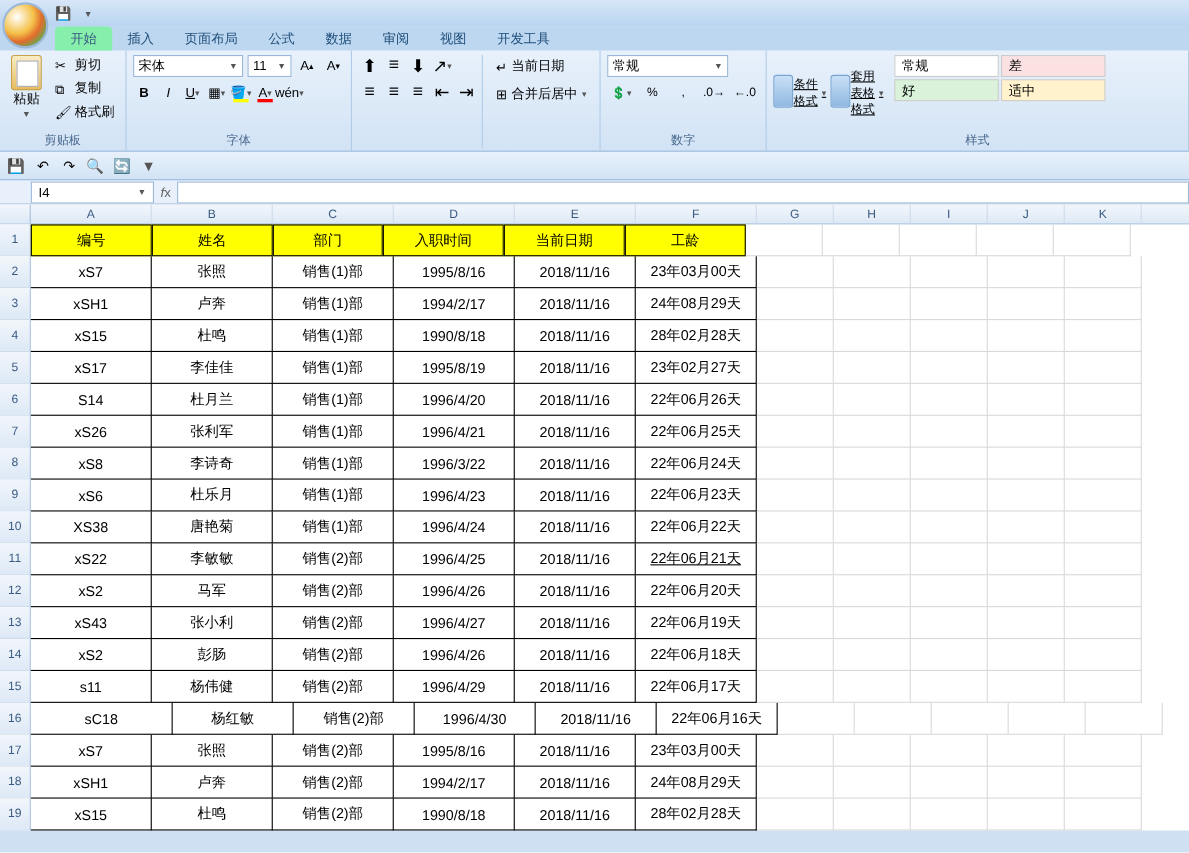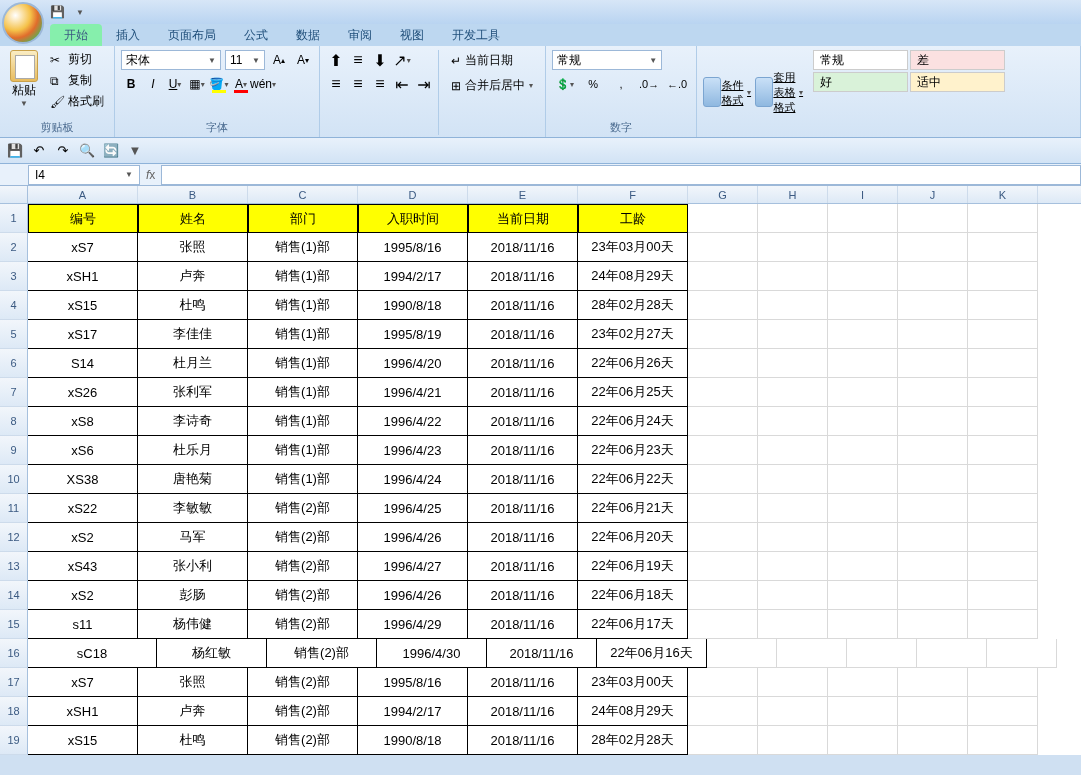--- a/index.html
+++ b/index.html
@@ -230,20 +230,21 @@
 表格格式</span>
         <span class="dd">▾</span>
       </div>
       <div class="style-grid">
         <div class="style-cell normal">常规</div>
         <div class="style-cell bad">差</div>
         <div class="style-cell good">好</div>
         <div class="style-cell neutral">适中</div>
       </div>
     </div>
+    <div class="group-title">样式</div>
   </div>
 </div>
 
 <div class="qat-strip">
   <span class="qi">💾</span>
   <span class="qi">↶</span>
   <span class="qi">↷</span>
   <span class="qi">🔍</span>
   <span class="qi">🔄</span>
   <span class="qi dd">▼</span>
@@ -273,21 +274,21 @@
       <div class="ch" style="width: 70px;">H</div>
       <div class="ch" style="width: 70px;">I</div>
       <div class="ch" style="width: 70px;">J</div>
       <div class="ch" style="width: 70px;">K</div>
     </div>
   <div class="rows" id="rows">
       <div class="row">
         <div class="rh">1</div>
         <div class="cell header-cell" style="width: 110px;">编号</div>
         <div class="cell header-cell" style="width: 110px;">姓名</div>
-        <div class="cell header-cell" style="width: 110px;">部门</div>
+        <div class="cell header-cell" style="width: 100px;">部门</div>
         <div class="cell header-cell" style="width: 110px;">入职时间</div>
         <div class="cell header-cell" style="width: 110px;">当前日期</div>
         <div class="cell header-cell" style="width: 110px;">工龄</div>
         <div class="cell empty-cell" style="width: 70px;"></div>
         <div class="cell empty-cell" style="width: 70px;"></div>
         <div class="cell empty-cell" style="width: 70px;"></div>
         <div class="cell empty-cell" style="width: 70px;"></div>
         <div class="cell empty-cell" style="width: 70px;"></div>
       </div>
       <div class="row">
@@ -372,21 +373,21 @@
         <div class="cell empty-cell" style="width: 70px;"></div>
         <div class="cell empty-cell" style="width: 70px;"></div>
         <div class="cell empty-cell" style="width: 70px;"></div>
         <div class="cell empty-cell" style="width: 70px;"></div>
       </div>
       <div class="row">
         <div class="rh">8</div>
         <div class="cell data-cell" style="width: 110px;">xS8</div>
         <div class="cell data-cell" style="width: 110px;">李诗奇</div>
         <div class="cell data-cell" style="width: 110px;">销售(1)部</div>
-        <div class="cell data-cell" style="width: 110px;">1996/4/22</div>
+        <div class="cell data-cell" style="width: 110px;">1996/3/22</div>
         <div class="cell data-cell" style="width: 110px;">2018/11/16</div>
         <div class="cell data-cell" style="width: 110px;">22年06月24天</div>
         <div class="cell empty-cell" style="width: 70px;"></div>
         <div class="cell empty-cell" style="width: 70px;"></div>
         <div class="cell empty-cell" style="width: 70px;"></div>
         <div class="cell empty-cell" style="width: 70px;"></div>
         <div class="cell empty-cell" style="width: 70px;"></div>
       </div>
       <div class="row">
         <div class="rh">9</div>
@@ -416,21 +417,21 @@
         <div class="cell empty-cell" style="width: 70px;"></div>
         <div class="cell empty-cell" style="width: 70px;"></div>
       </div>
       <div class="row">
         <div class="rh">11</div>
         <div class="cell data-cell" style="width: 110px;">xS22</div>
         <div class="cell data-cell" style="width: 110px;">李敏敏</div>
         <div class="cell data-cell" style="width: 110px;">销售(2)部</div>
         <div class="cell data-cell" style="width: 110px;">1996/4/25</div>
         <div class="cell data-cell" style="width: 110px;">2018/11/16</div>
-        <div class="cell data-cell" style="width: 110px;">22年06月21天</div>
+        <div class="cell data-cell" style="width: 110px; text-decoration: underline;">22年06月21天</div>
         <div class="cell empty-cell" style="width: 70px;"></div>
         <div class="cell empty-cell" style="width: 70px;"></div>
         <div class="cell empty-cell" style="width: 70px;"></div>
         <div class="cell empty-cell" style="width: 70px;"></div>
         <div class="cell empty-cell" style="width: 70px;"></div>
       </div>
       <div class="row">
         <div class="rh">12</div>
         <div class="cell data-cell" style="width: 110px;">xS2</div>
         <div class="cell data-cell" style="width: 110px;">马军</div>

